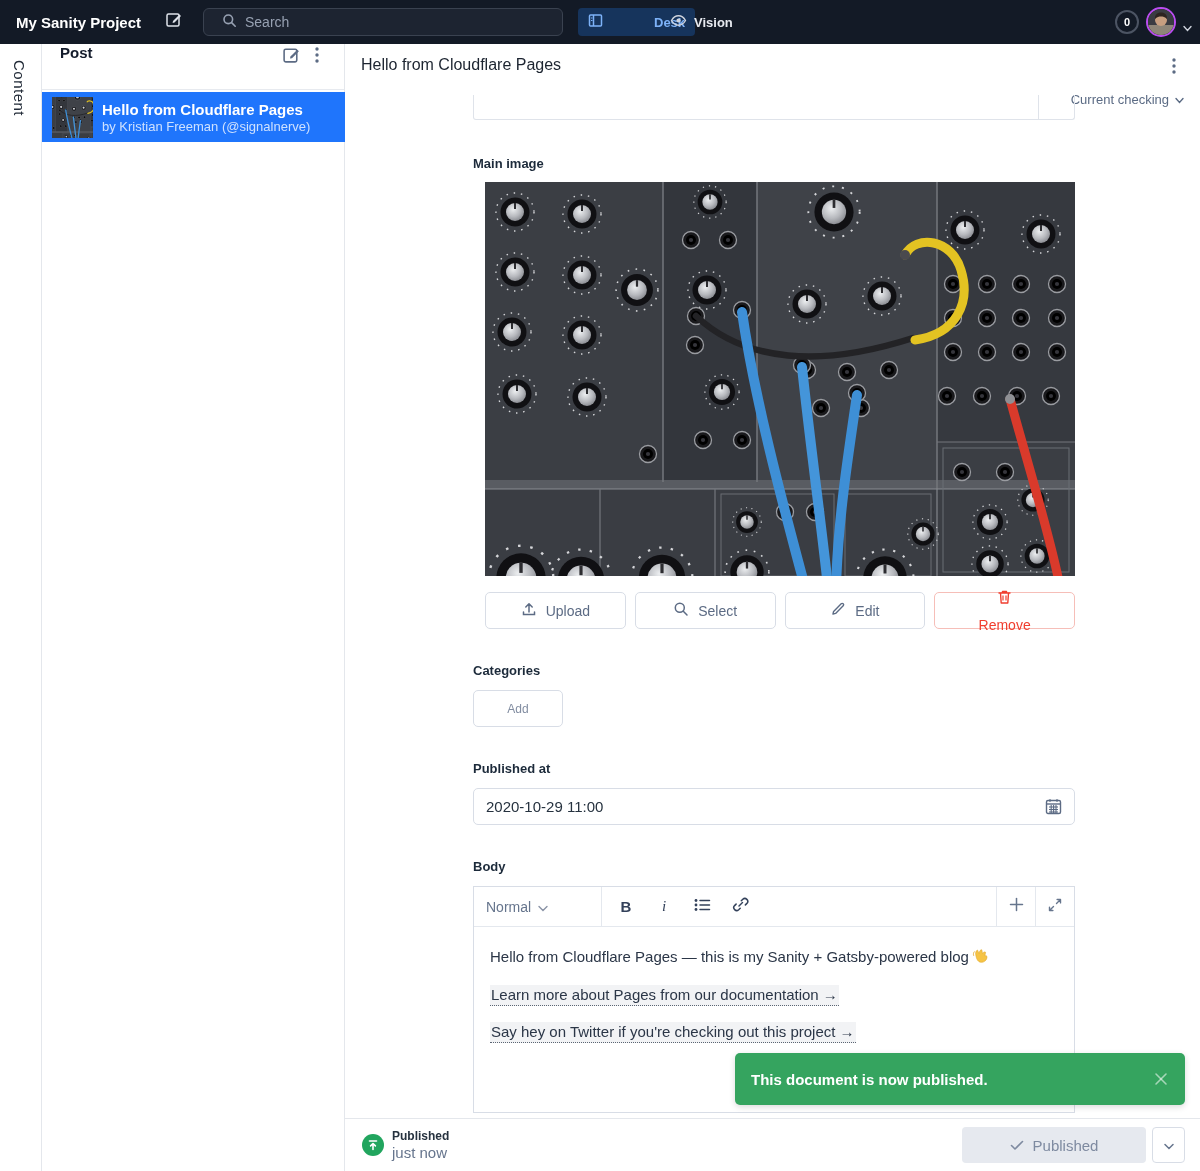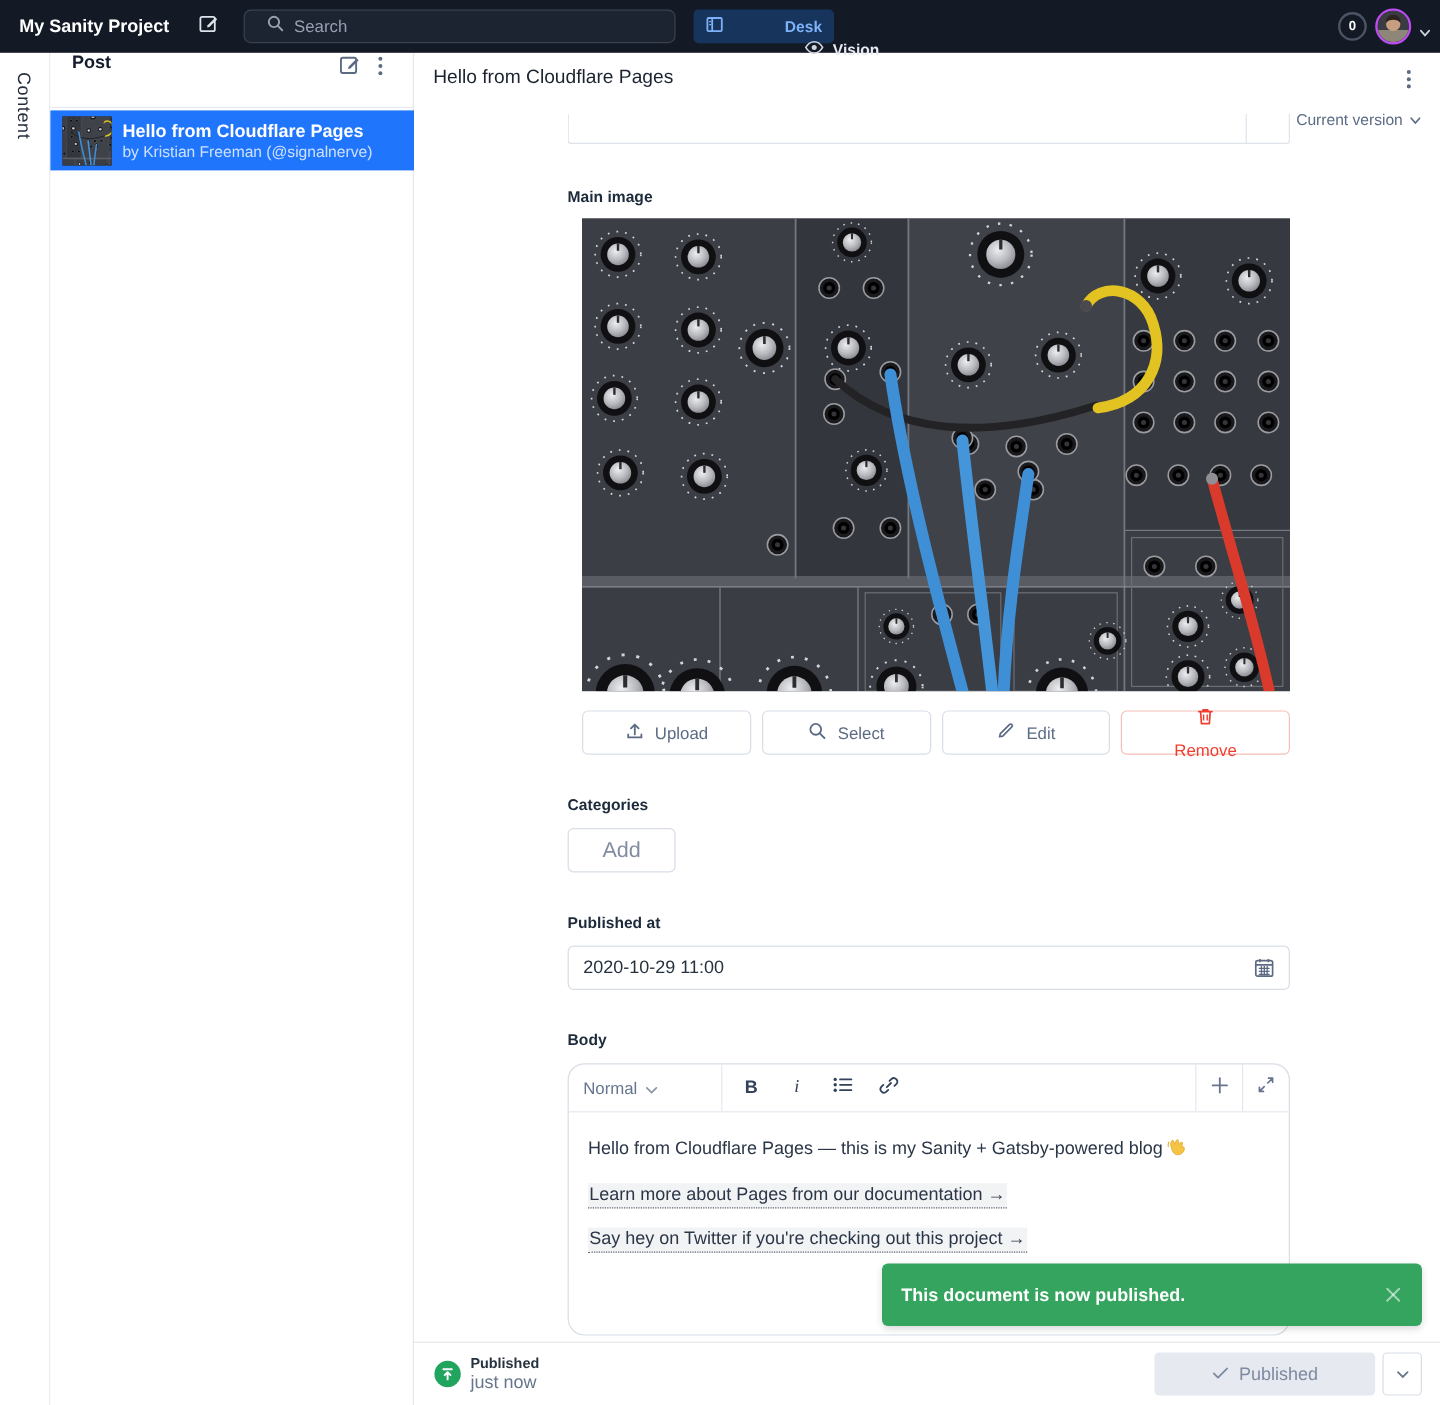--- a/index.html
+++ b/index.html
@@ -8,21 +8,21 @@
 
   
   .topbar { position:absolute; top:0; left:0; width:1200px; height:44px; background:#131a26; display:flex; align-items:center; z-index:30; }
   .tb-title { color:#fff; font-size:15px; font-weight:700; margin-left:16px; white-space:nowrap; }
   .tb-compose { margin-left:22px; width:22px; height:22px; display:flex; align-items:center; justify-content:center; cursor:pointer; }
   .tb-search { position:absolute; left:203px; top:8px; width:360px; height:28px; background:#1d2431; border:1px solid #3a4250; border-radius:6px; display:flex; align-items:center; padding:0 18px; }
   .tb-search input { background:transparent; border:none; outline:none; color:#e6e9f0; font-size:14px; margin-left:8px; width:300px; font-family:inherit; }
   .tb-search input::placeholder { color:#97a1b2; }
   .tb-tab { position:absolute; top:8px; height:28px; border-radius:4px; display:flex; align-items:center; padding:0 10px; font-size:13px; font-weight:600; cursor:pointer; }
   .tb-tab.desk { left:578px; background:#16345c; color:#7db2f8;gap:44px; }
-  .tb-tab.vision { left:660px; color:#e8ebf1;margin-top:19px; }
+  .tb-tab.vision { left:660px; color:#e8ebf1; }
   .tb-tab svg { margin-right:7px; }
   .tb-badge { position:absolute; right:61px; top:10px; width:24px; height:24px; border:2px solid #4c5463; border-radius:50%; color:#fff; font-size:11px; font-weight:700; display:flex; align-items:center; justify-content:center; }
   .tb-avatar { position:absolute; right:24px; top:7px; width:30px; height:30px; border-radius:50%; border:2px solid #bb4df2; overflow:hidden; cursor:pointer; background:#24262c; }
   .tb-caret { position:absolute; right:8px; top:18px; }
 
   
   .rail { position:absolute; top:44px; left:0; width:42px; height:1127px; background:#fff; border-right:1px solid #e4e7ec; }
   .rail-label { writing-mode:vertical-rl; text-orientation:mixed; font-size:15px; font-weight:500; color:#232c39; position:absolute; top:16px; left:11px; letter-spacing:0.5px; cursor:pointer; }
 
   
@@ -50,27 +50,27 @@
   .lbl-categories { top:619px; }
   .lbl-published { top:717px; }
   .lbl-body { top:815px; }
 
   .main-image { position:absolute; left:140px; top:138px; width:590px; height:394px; background:#35383d; overflow:hidden; }
 
   .img-actions { position:absolute; left:140px; top:548px; width:590px; display:flex; gap:9px; }
   .img-actions .btn { flex:1; height:37px; border:1px solid #d8dde6; border-radius:5px; background:#fff; display:flex; align-items:center; justify-content:center; gap:9px; font-size:14px; font-weight:500; color:#5c6b84; cursor:pointer; }
   .img-actions .btn.danger { border-color:#f6beb8; color:#f03e2f;flex-direction:column; }
 
-  .add-btn { position:absolute; left:128px; top:646px; width:90px; height:37px; border:1px solid #d8dde6; border-radius:5px; background:#fff; font-size:18px; font-weight:500; color:#828da1; display:flex; align-items:center; justify-content:center; cursor:pointer; }
+  .add-btn { position:absolute; left:128px; top:646px; width:90px; height:37px; border:1px solid #d8dde6; border-radius:5px; background:#fff; font-size:12px; font-weight:500; color:#828da1; display:flex; align-items:center; justify-content:center; cursor:pointer; }
 
   .date-field { position:absolute; left:128px; top:744px; width:602px; height:37px; border:1px solid #d8dde6; border-radius:5px; display:flex; align-items:center; padding:0 12px; }
   .date-field input { border:none; outline:none; font-size:15px; color:#26323f; flex:1; font-family:inherit; }
   .date-field .cal { cursor:pointer; display:flex; }
 
-  .editor { position:absolute; left:128px; top:842px; width:602px; height:227px; border:1px solid #d8dde6; border-radius:14px; }
+  .editor { position:absolute; left:128px; top:842px; width:602px; height:227px; border:1px solid #d8dde6; border-radius:0; }
   .ed-toolbar { height:40px; border-bottom:1px solid #e4e8ee; display:flex; align-items:stretch; }
   .ed-style { width:128px; border-right:1px solid #e4e8ee; display:flex; align-items:center; padding:0 12px; font-size:14px; color:#66758d; cursor:pointer; }
   .ed-style span { flex:1; }
   .ed-icons { flex:1; display:flex; align-items:center; gap:10px; padding-left:10px; }
   .ed-ibtn { width:28px; height:28px; display:flex; align-items:center; justify-content:center; cursor:pointer; color:#33415a; }
   .ed-bold { font-size:15px; font-weight:700; }
   .ed-italic { font-size:15px; font-style:italic; font-family:"Liberation Serif","DejaVu Serif",serif; }
   .ed-side { width:39px; border-left:1px solid #e4e8ee; display:flex; align-items:center; justify-content:center; cursor:pointer; }
   .ed-content { padding:12px 16px; }
   .ed-content p { font-size:15px; color:#2b3647; line-height:20px; margin:8px 0 16px; }
@@ -303,21 +303,21 @@
     <div class="doc-menu">
       <span>
         <svg width="4" height="16" viewBox="0 0 4 16">
             <circle cx="2" cy="2" r="1.7" fill="#5c6b84"></circle>
             <circle cx="2" cy="8" r="1.7" fill="#5c6b84"></circle>
             <circle cx="2" cy="14" r="1.7" fill="#5c6b84"></circle>
           </svg>
       </span>
     </div>
     <div class="doc-version">
-      <span>Current version</span>
+      <span>Current checking</span>
       <span>
         <svg width="9" height="7" viewBox="0 0 9 7">
             <path d="M1 1.5 L4.5 5.5 L8 1.5" fill="none" stroke="#5b6b84" stroke-width="1.4" stroke-linecap="round"></path>
           </svg>
       </span>
     </div>
 
     <div class="slug-fragment">
         <div class="divider"></div>
       </div>

